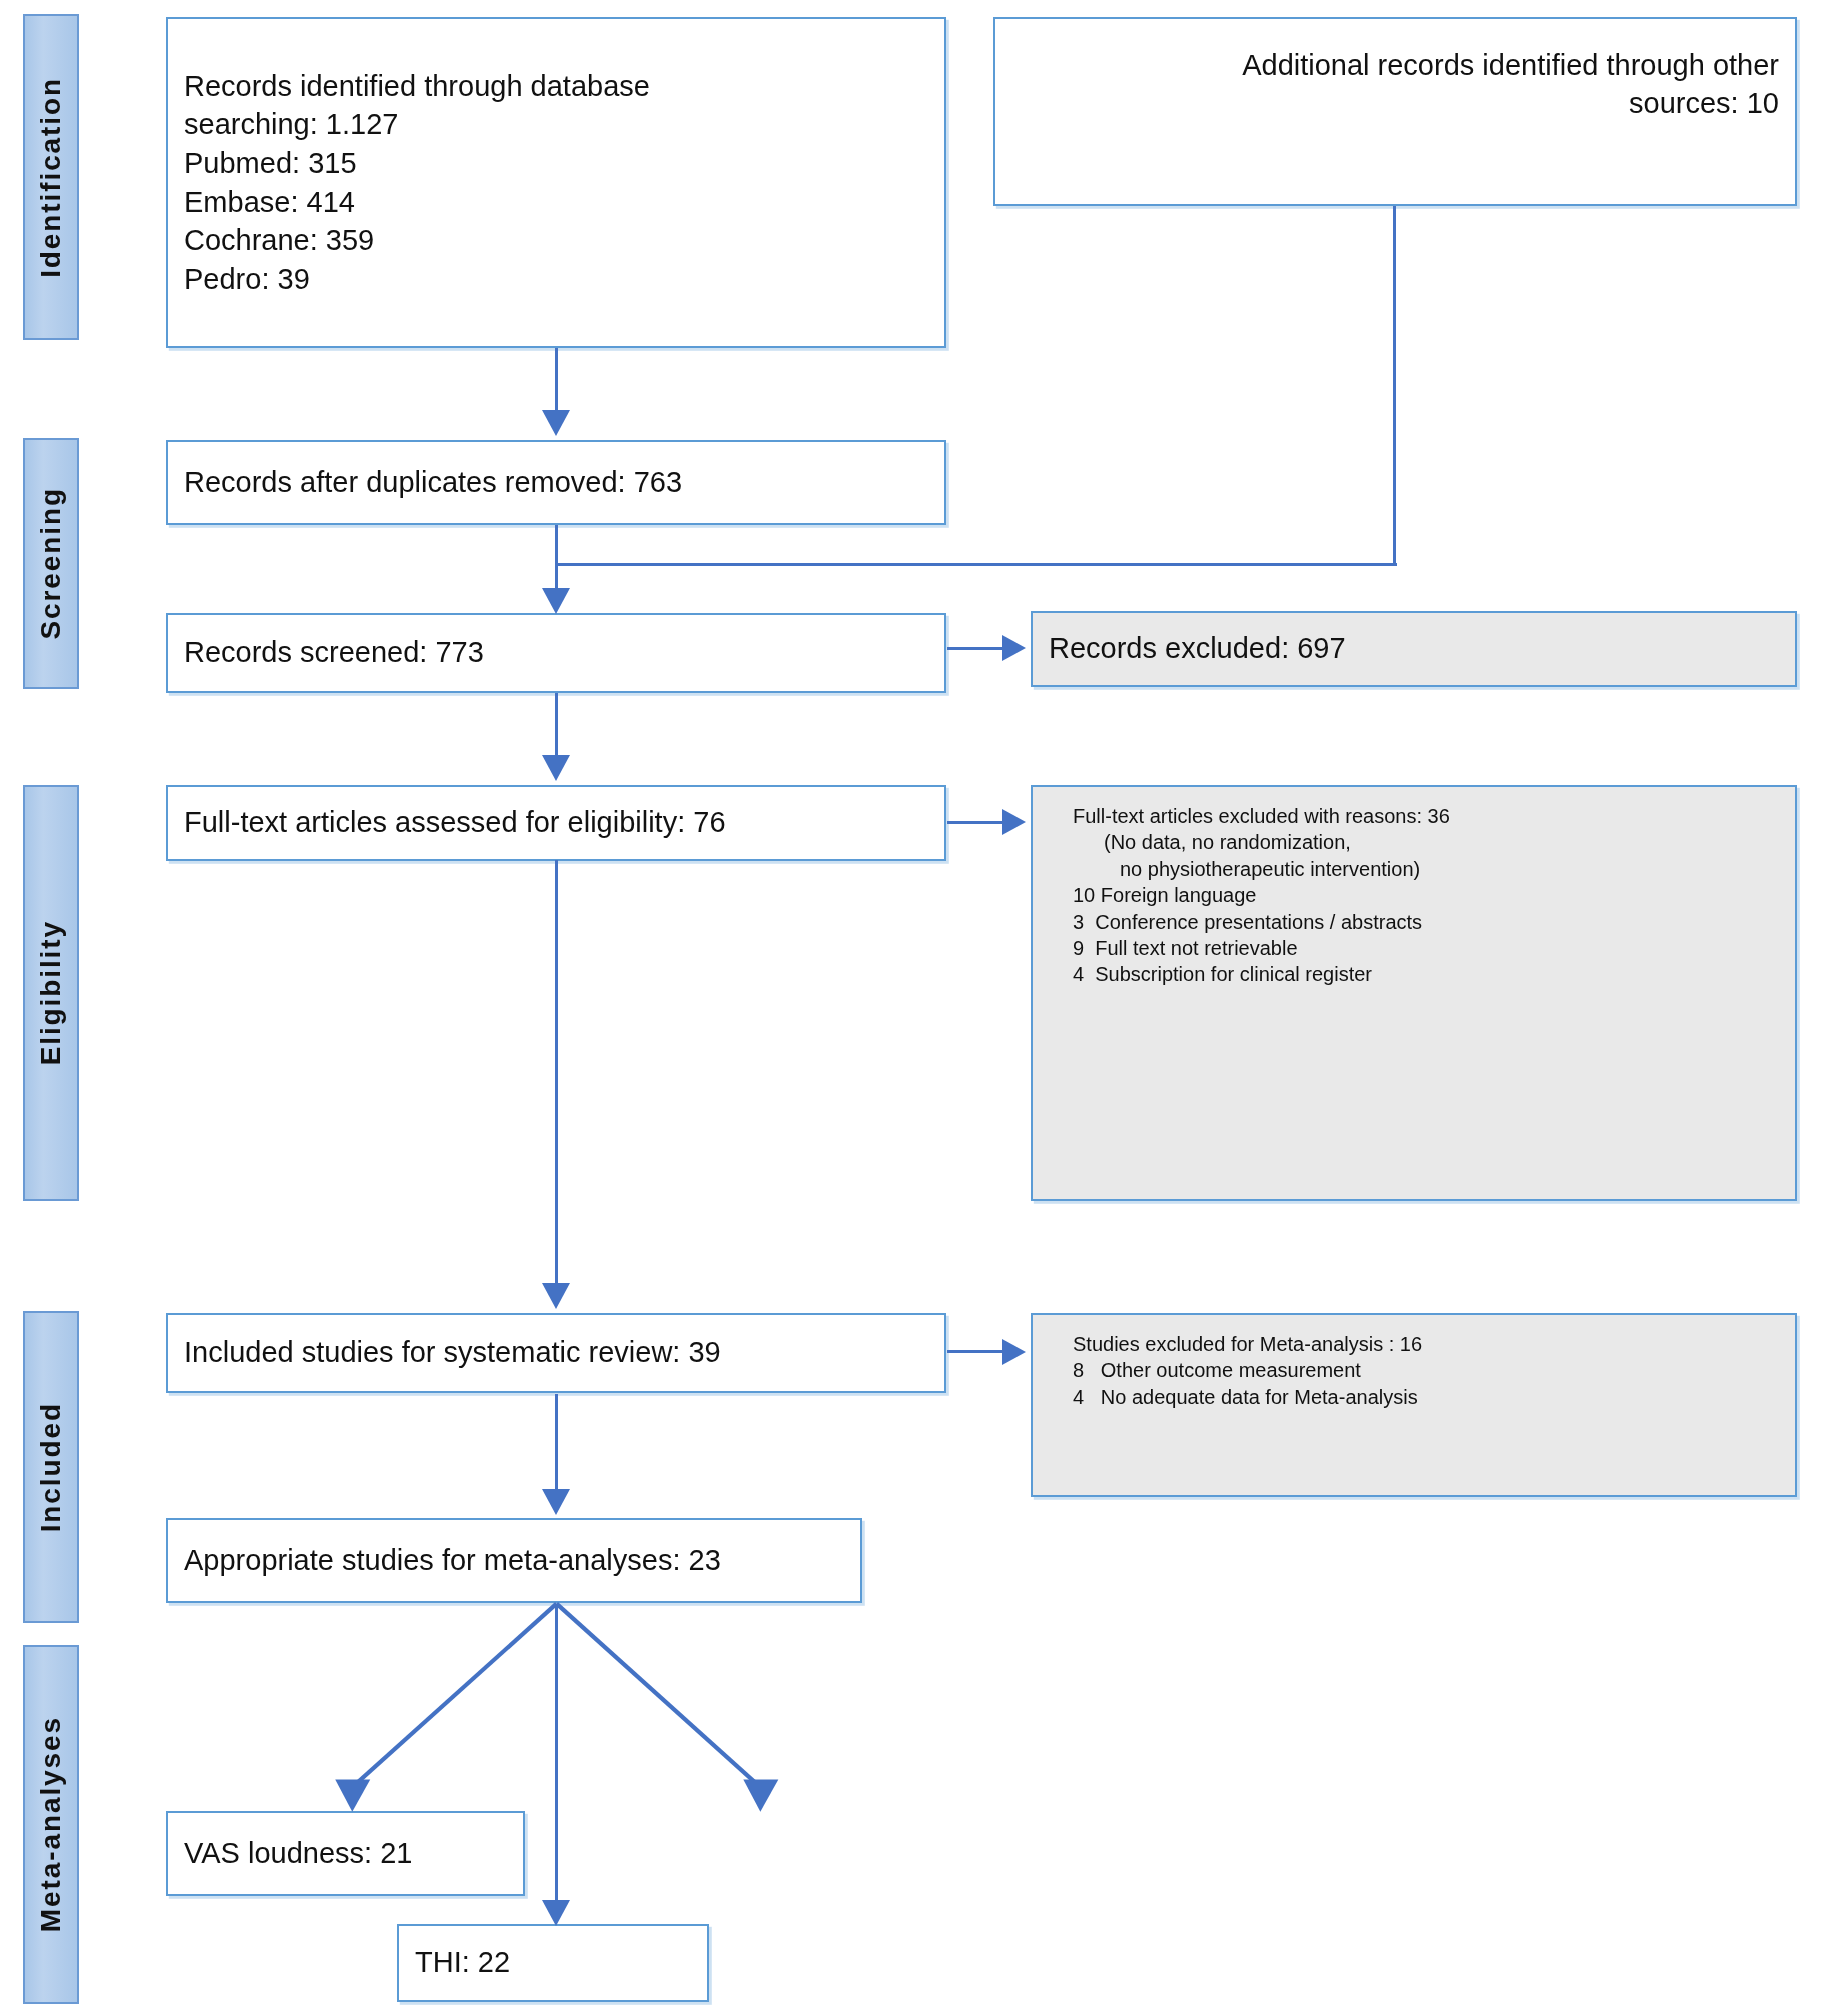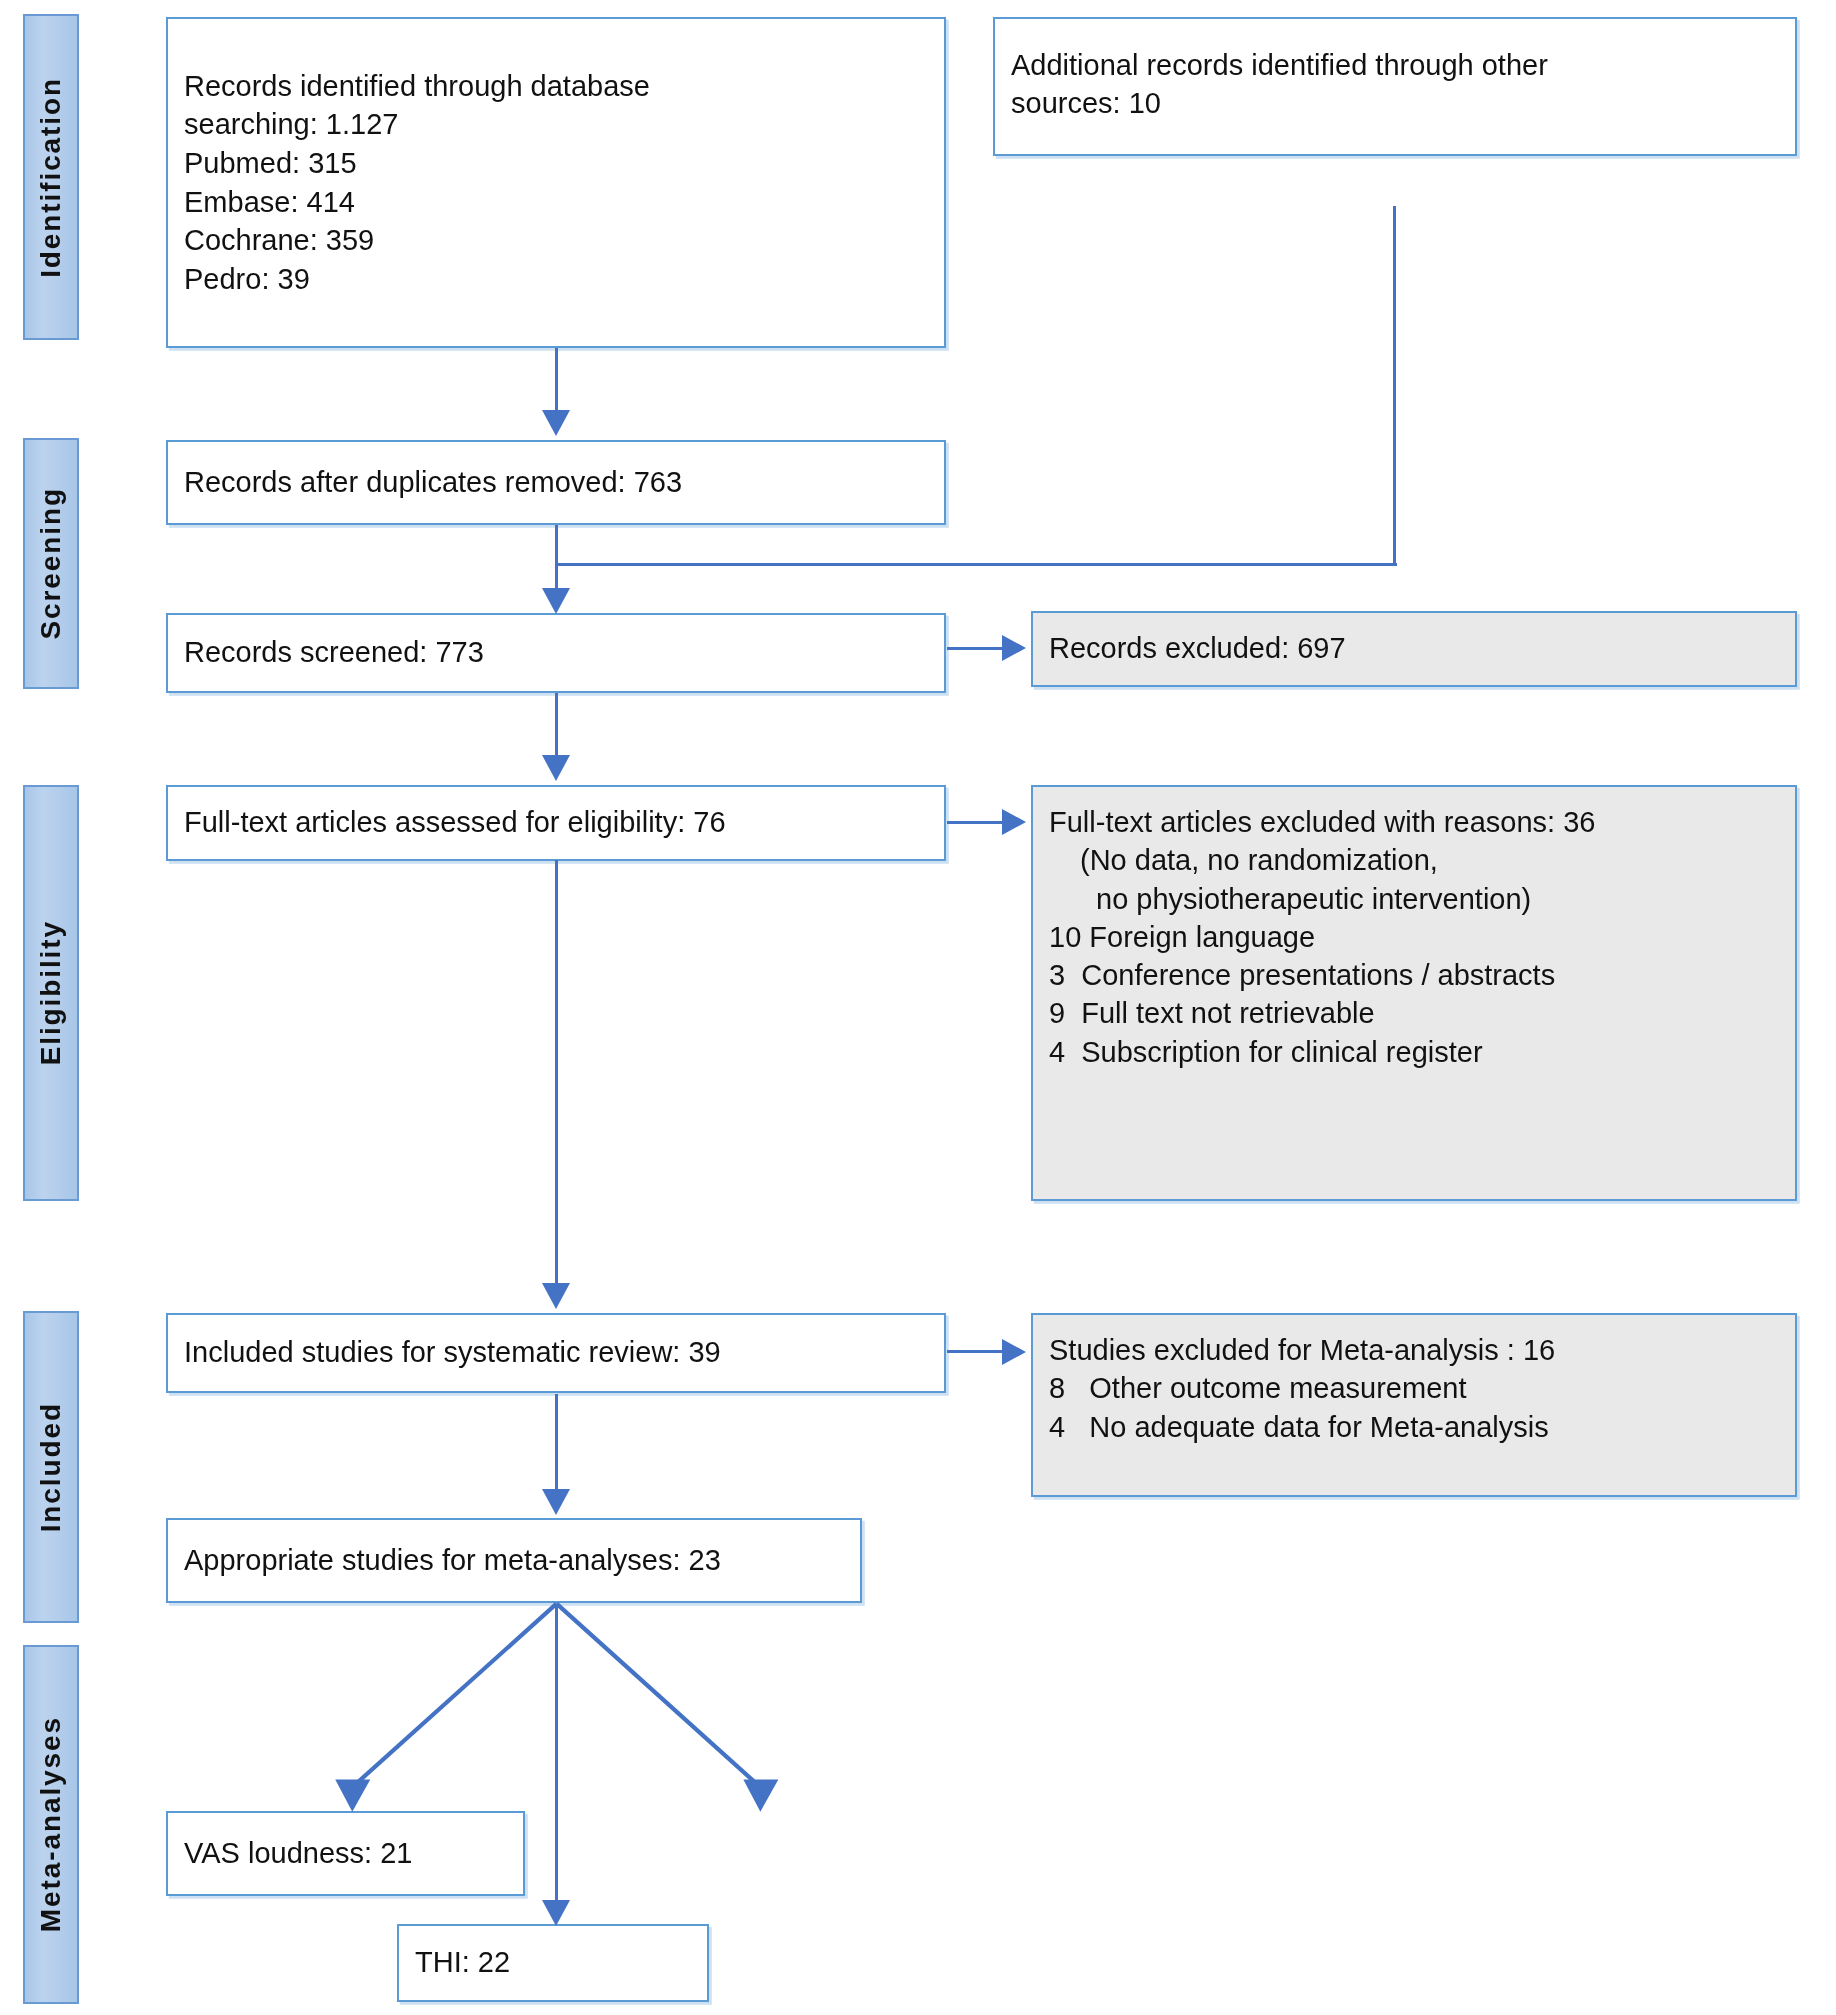--- a/index.html
+++ b/index.html
@@ -56,24 +56,25 @@
   .box .line{
     font-size:29px;
     line-height:1.30;
     white-space:pre;
     color:#111111;
   }
   .box.tall .line{ line-height:1.33; }
 
   
   .reason{
-    font-size:29px;
+    font-size:20px;
     line-height:1.32;
     white-space:pre;
     color:#111111;
+    margin-left:24px;
   }
   .reason.ind1{ padding-left:31px; }
   .reason.ind2{ padding-left:47px; }
 
   
   .vline{
     position:absolute;
     background:#4472c4;
     width:3.3px;
   }
@@ -130,21 +131,21 @@
     <div class="inner">
       <div class="line">Records identified through database</div>
       <div class="line">searching: 1.127</div>
       <div class="line">Pubmed: 315</div>
       <div class="line">Embase: 414</div>
       <div class="line">Cochrane: 359</div>
       <div class="line">Pedro: 39</div>
     </div>
   </div>
 
-  <div class="box tall" style="left:993px; top:17px; width:804px; height:139px;">
+  <div class="box tall" style="left:993px; top:17px; width:804px; height:189px;text-align:right;">
     <div class="inner" style="align-self:flex-start; padding-top:26.5px;">
       <div class="line">Additional records identified through other</div>
       <div class="line">sources: 10</div>
     </div>
   </div>
 
   <div class="box" style="left:166px; top:440px; width:780px; height:85px;">
     <div class="inner">
       <div class="line">Records after duplicates removed: 763</div>
     </div>

